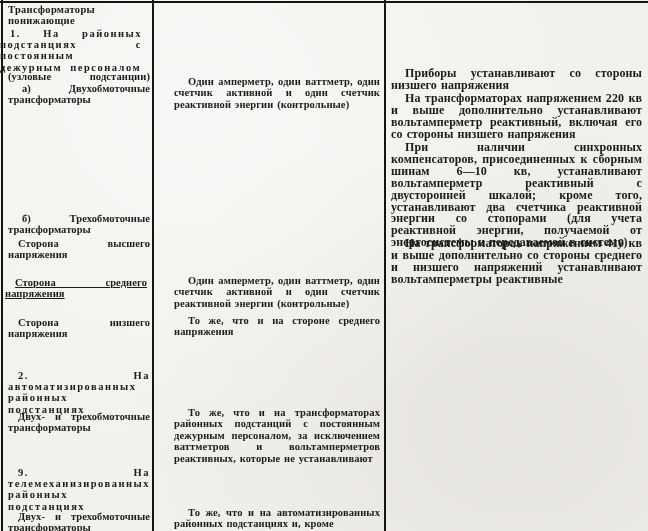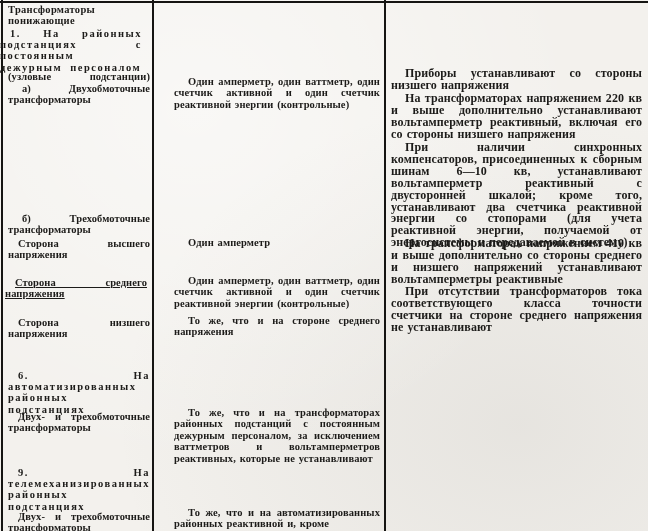--- a/index.html
+++ b/index.html
@@ -50,31 +50,29 @@
   <div class="rule v" style="left:384px;"></div>
 
   <div class="cell head" style="top:4px;  left:8px; width:142px;">Трансформаторы понижающие</div>
   <div class="cell spaced" style="top:28px; left:0; width:142px;">1. На районных подстанциях с постоянным дежурным персоналом</div>
   <div class="cell spread" style="top:71px; left:8px; width:142px;">(узловые подстанции)</div>
   <div class="cell ind" style="top:83px; left:8px; width:142px;">а) Двухобмоточные трансформаторы</div>
   <div class="cell ind" style="top:213px;left:8px; width:142px;">б) Трехобмоточные трансформаторы</div>
   <div class="cell ind-s" style="top:238px;left:8px; width:142px;">Сторона высшего напряжения</div>
   <div class="cell ind-s" style="top:277px;left:5px; width:142px;text-decoration:underline;">Сторона среднего напряжения</div>
   <div class="cell ind-s" style="top:317px;left:8px; width:142px;">Сторона низшего напряжения</div>
-  <div class="cell spaced" style="top:370px;left:8px; width:142px;">6. На автоматизированных районных подстанциях</div>
+  <div class="cell spaced" style="top:370px;left:8px; width:142px;">2. На автоматизированных районных подстанциях</div>
   <div class="cell ind-s" style="top:411px;left:8px; width:142px;">Двух- и трехобмоточные трансформаторы</div>
   <div class="cell spaced" style="top:467px;left:8px; width:142px;">9. На телемеханизированных районных подстанциях</div>
   <div class="cell ind-s" style="top:511px;left:8px; width:142px;">Двух- и трехобмоточные трансформаторы</div>
 
   <div class="cell ind" style="top:76px; left:174px;width:206px;">Один амперметр, один ваттметр, один счетчик активной и один счетчик реактивной энергии (контрольные)</div>
-  <div class="cell ind" style="top:237px;left:174px;width:206px;">Один амперметр</div>
   <div class="cell ind" style="top:275px;left:174px;width:206px;">Один амперметр, один ваттметр, один счетчик активной и один счетчик реактивной энергии (контрольные)</div>
   <div class="cell ind" style="top:315px;left:174px;width:206px;">То же, что и на стороне среднего напряжения</div>
   <div class="cell ind" style="top:407px;left:174px;width:206px;">То же, что и на трансформаторах районных подстанций с постоянным дежурным персоналом, за исключением ваттметров и вольтамперметров реактивных, которые не устанавливают</div>
-  <div class="cell ind" style="top:507px;left:174px;width:206px;">То же, что и на автоматизированных районных реактивной и, кроме</div>
+  <div class="cell ind" style="top:507px;left:174px;width:206px;">То же, что и на автоматизированных районных подстанциях и, кроме</div>
 
   <div class="cell c3 ind" style="top:68px; left:391px;width:251px;">Приборы устанавливают со стороны низшего напряжения</div>
   <div class="cell c3 ind" style="top:93px; left:391px;width:251px;">На трансформаторах напряжением 220 кв и выше дополнительно устанавливают вольтамперметр реактивный, включая его со стороны низшего напряжения</div>
   <div class="cell c3 ind" style="top:142px;left:391px;width:251px;">При наличии синхронных компенсаторов, присоединенных к сборным шинам 6—10 кв, устанавливают вольтамперметр реактивный с двусторонней шкалой; кроме того, устанавливают два счетчика реактивной энергии со стопорами (для учета реактивной энергии, получаемой от энергосистемы и передаваемой в систему)</div>
   <div class="cell c3 ind" style="top:238px;left:391px;width:251px;">На трансформаторах напряжением 410 кв и выше дополнительно со стороны среднего и низшего напряжений устанавливают вольтамперметры реактивные</div>
-  <div class="cell c3 ind" style="top:286px;left:391px;width:251px;">При отсутствии трансформаторов тока соответствующего класса точности счетчики на стороне среднего напряжения не устанавливают</div>
 
 </div>
 
 </body></html>

